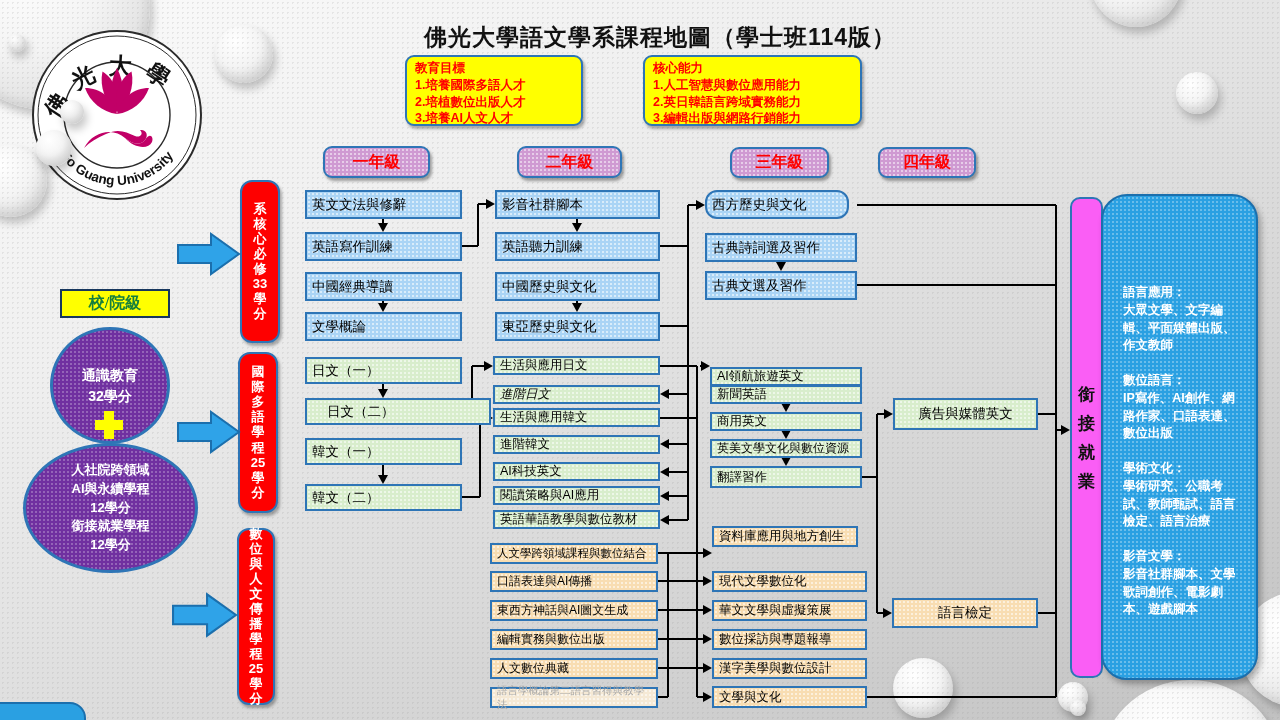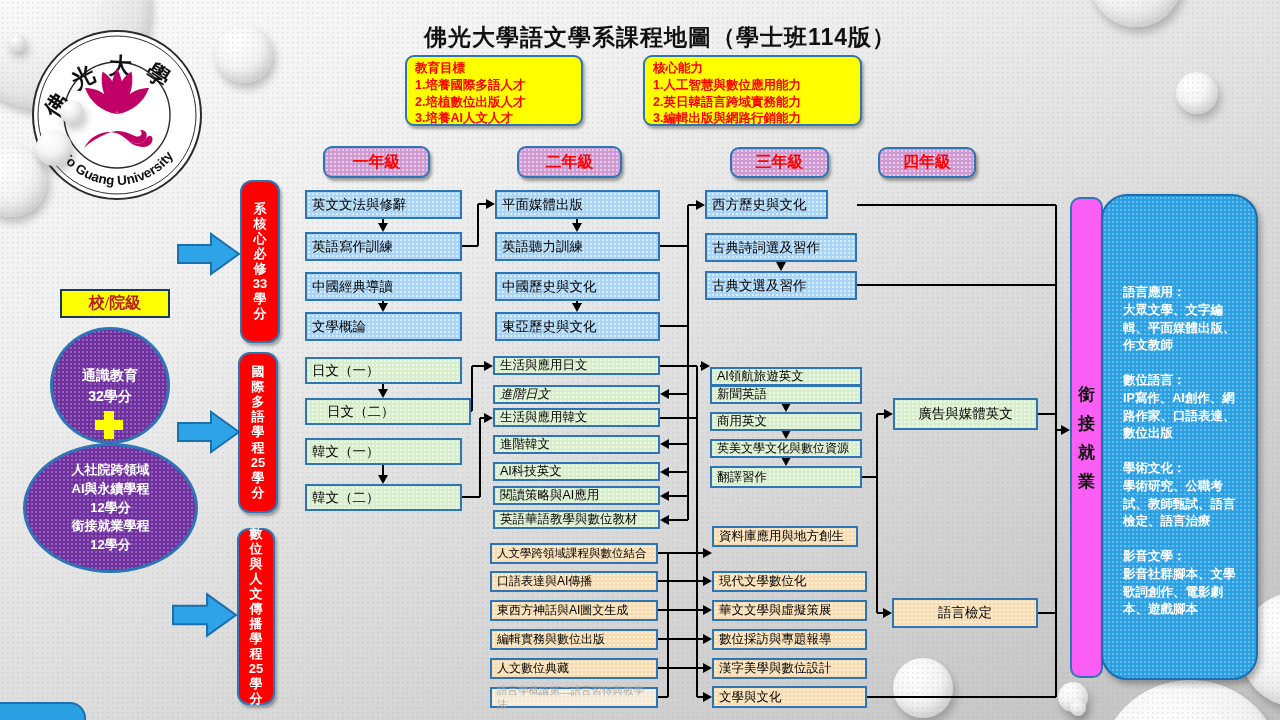--- a/index.html
+++ b/index.html
@@ -30,21 +30,21 @@
        background-image:radial-gradient(rgba(255,255,255,.55) 1px,transparent 1px);background-size:4px 4px;}
   .blue{background-color:#aad4f5;}
   .green{background-color:#d8edcc;}
   .orange{background-color:#f8ddb2;}
   .sm{font-size:12.5px;}
   .xs{font-size:12px;}
   .gray{background-color:#f5e9d5;color:#a8a8a8;font-size:10.5px;}
   .ctr{justify-content:center;padding:12px;}
   .schoolbox{position:absolute;left:60px;top:289px;width:110px;height:29px;background:#ffff00;
        border:2px solid #17375e;display:flex;align-items:center;justify-content:center;
-       font-size:16px;font-weight:bold;color:#b91c1c;box-sizing:border-box;z-index:2;font-family:"Liberation Serif","DejaVu Serif",serif;}
+       font-size:16px;font-weight:bold;color:#15803d;box-sizing:border-box;z-index:2;font-family:"Liberation Serif","DejaVu Serif",serif;}
   .pcirc{position:absolute;background:#7030a0;border:3px solid #2e75b6;border-radius:50%;
        display:flex;flex-direction:column;align-items:center;justify-content:center;
        color:#fff;font-weight:bold;z-index:2;box-sizing:border-box;
        background-image:radial-gradient(rgba(255,255,255,.25) 1px,transparent 1px);background-size:4px 4px;}
   .plus{position:absolute;z-index:3;}
   .plus div{position:absolute;background:#ffff00;}
   .bluearrow{position:absolute;z-index:2;}
   .bridge{position:absolute;left:1070px;top:197px;width:33px;height:481px;background:#fa5ef5;
        border:2px solid #2e75b6;border-radius:10px;display:flex;flex-direction:column;align-items:center;
        justify-content:center;gap:6px;color:#111;font-weight:bold;font-size:17px;z-index:2;box-sizing:border-box;}
@@ -191,38 +191,38 @@
   <div>銜接就業學程</div>
   <div>12學分</div>
 </div>
 
 <div class="cb blue" style="left:305px;top:190px;width:157px;height:29px;">英文文法與修辭</div>
 <div class="cb blue" style="left:305px;top:232px;width:157px;height:29px;">英語寫作訓練</div>
 <div class="cb blue" style="left:305px;top:272px;width:157px;height:29px;">中國經典導讀</div>
 <div class="cb blue" style="left:305px;top:312px;width:157px;height:29px;">文學概論</div>
 
 <div class="cb green" style="left:305px;top:357px;width:157px;height:27px;">日文（一）</div>
-<div class="cb green" style="left:305px;top:398px;width:166px;height:27px;padding-left:20px;">日文（二）</div>
+<div class="cb green" style="left:305px;top:398px;width:186px;height:27px;padding-left:20px;">日文（二）</div>
 <div class="cb green" style="left:305px;top:438px;width:157px;height:27px;">韓文（一）</div>
 <div class="cb green" style="left:305px;top:484px;width:157px;height:27px;">韓文（二）</div>
 
-<div class="cb blue" style="left:495px;top:190px;width:165px;height:29px;">平面媒體出版</div>
+<div class="cb blue" style="left:495px;top:190px;width:165px;height:29px;">影音社群腳本</div>
 <div class="cb blue" style="left:495px;top:232px;width:165px;height:29px;">英語聽力訓練</div>
 <div class="cb blue" style="left:495px;top:272px;width:165px;height:29px;">中國歷史與文化</div>
 <div class="cb blue" style="left:495px;top:312px;width:165px;height:29px;">東亞歷史與文化</div>
 
 <div class="cb green sm" style="left:493px;top:356px;width:167px;height:19px;">生活與應用日文</div>
 <div class="cb green sm" style="left:493px;top:385px;width:167px;height:19px;font-style:italic;">進階日文</div>
 <div class="cb green sm" style="left:493px;top:408px;width:167px;height:19px;">生活與應用韓文</div>
 <div class="cb green sm" style="left:493px;top:435px;width:167px;height:19px;">進階韓文</div>
 <div class="cb green sm" style="left:493px;top:462px;width:167px;height:19px;">AI科技英文</div>
 <div class="cb green sm" style="left:493px;top:486px;width:167px;height:19px;">閱讀策略與AI應用</div>
 <div class="cb green sm" style="left:493px;top:510px;width:167px;height:19px;">英語華語教學與數位教材</div>
 
-<div class="cb blue" style="left:705px;top:190px;width:123px;height:29px;">西方歷史與文化</div>
+<div class="cb blue" style="left:705px;top:190px;width:144px;height:29px;border-radius:12px;">西方歷史與文化</div>
 <div class="cb blue" style="left:705px;top:233px;width:152px;height:29px;">古典詩詞選及習作</div>
 <div class="cb blue" style="left:705px;top:271px;width:152px;height:29px;">古典文選及習作</div>
 
 <div class="cb green sm" style="left:710px;top:367px;width:152px;height:19px;">AI領航旅遊英文</div>
 <div class="cb green sm" style="left:710px;top:385px;width:152px;height:19px;">新聞英語</div>
 <div class="cb green sm" style="left:710px;top:412px;width:152px;height:19px;">商用英文</div>
 <div class="cb green xs" style="left:710px;top:439px;width:152px;height:19px;">英美文學文化與數位資源</div>
 <div class="cb green sm" style="left:710px;top:466px;width:152px;height:22px;">翻譯習作</div>
 
 <div class="cb green ctr" style="left:893px;top:398px;width:145px;height:32px;">廣告與媒體英文</div>

